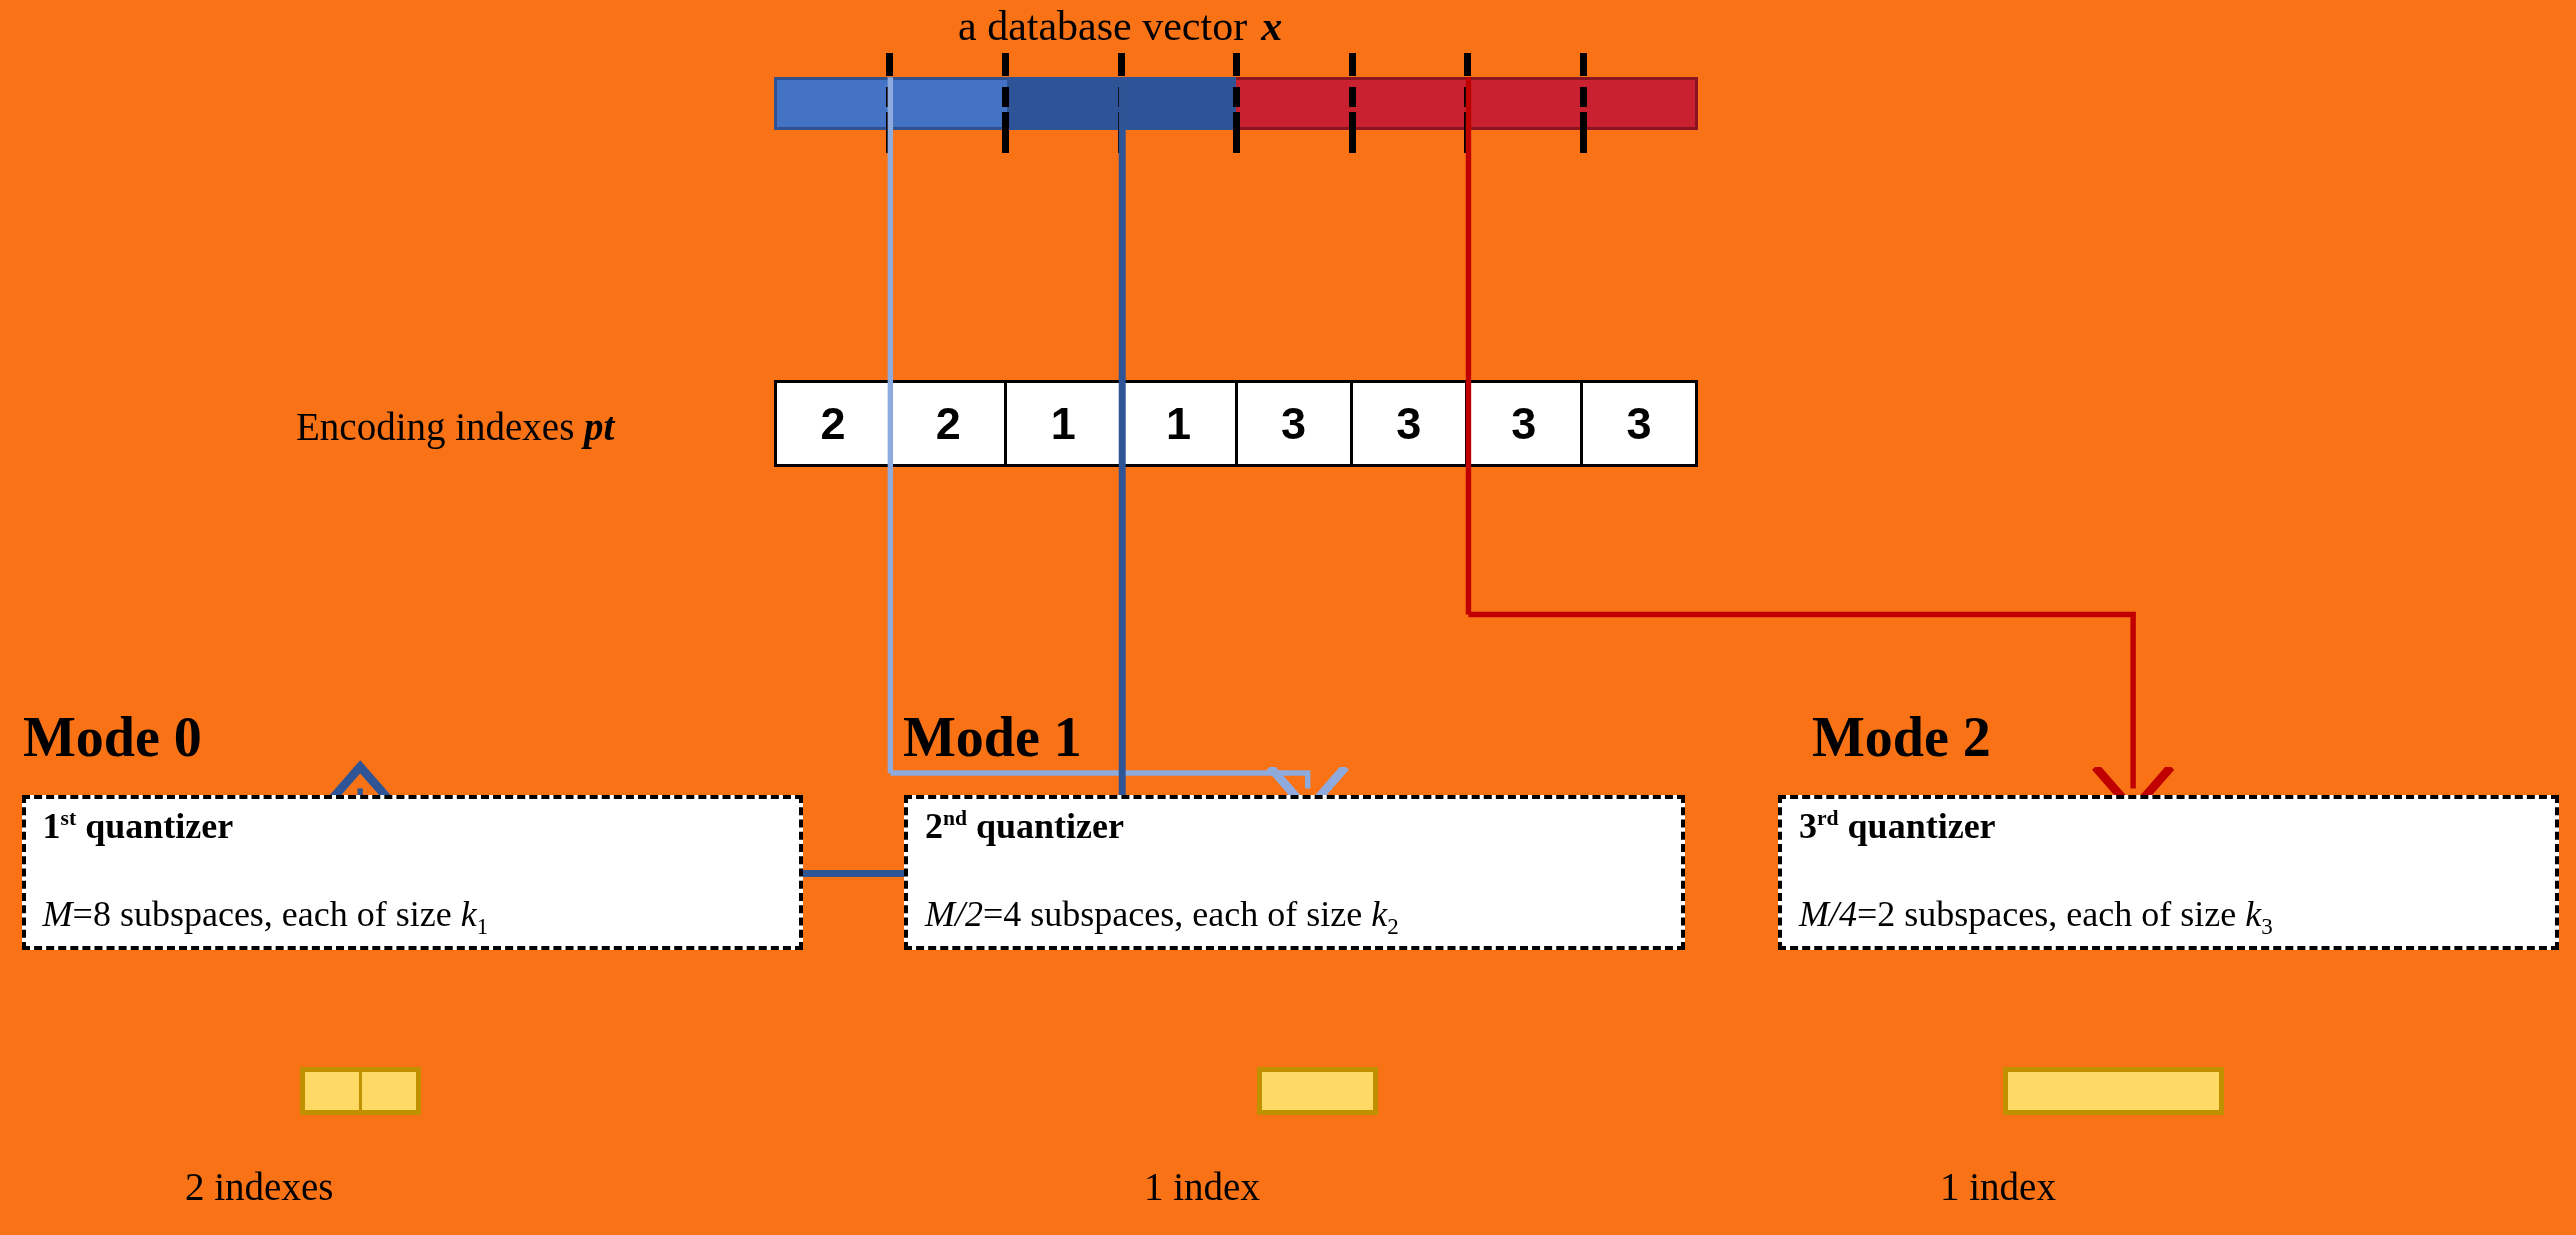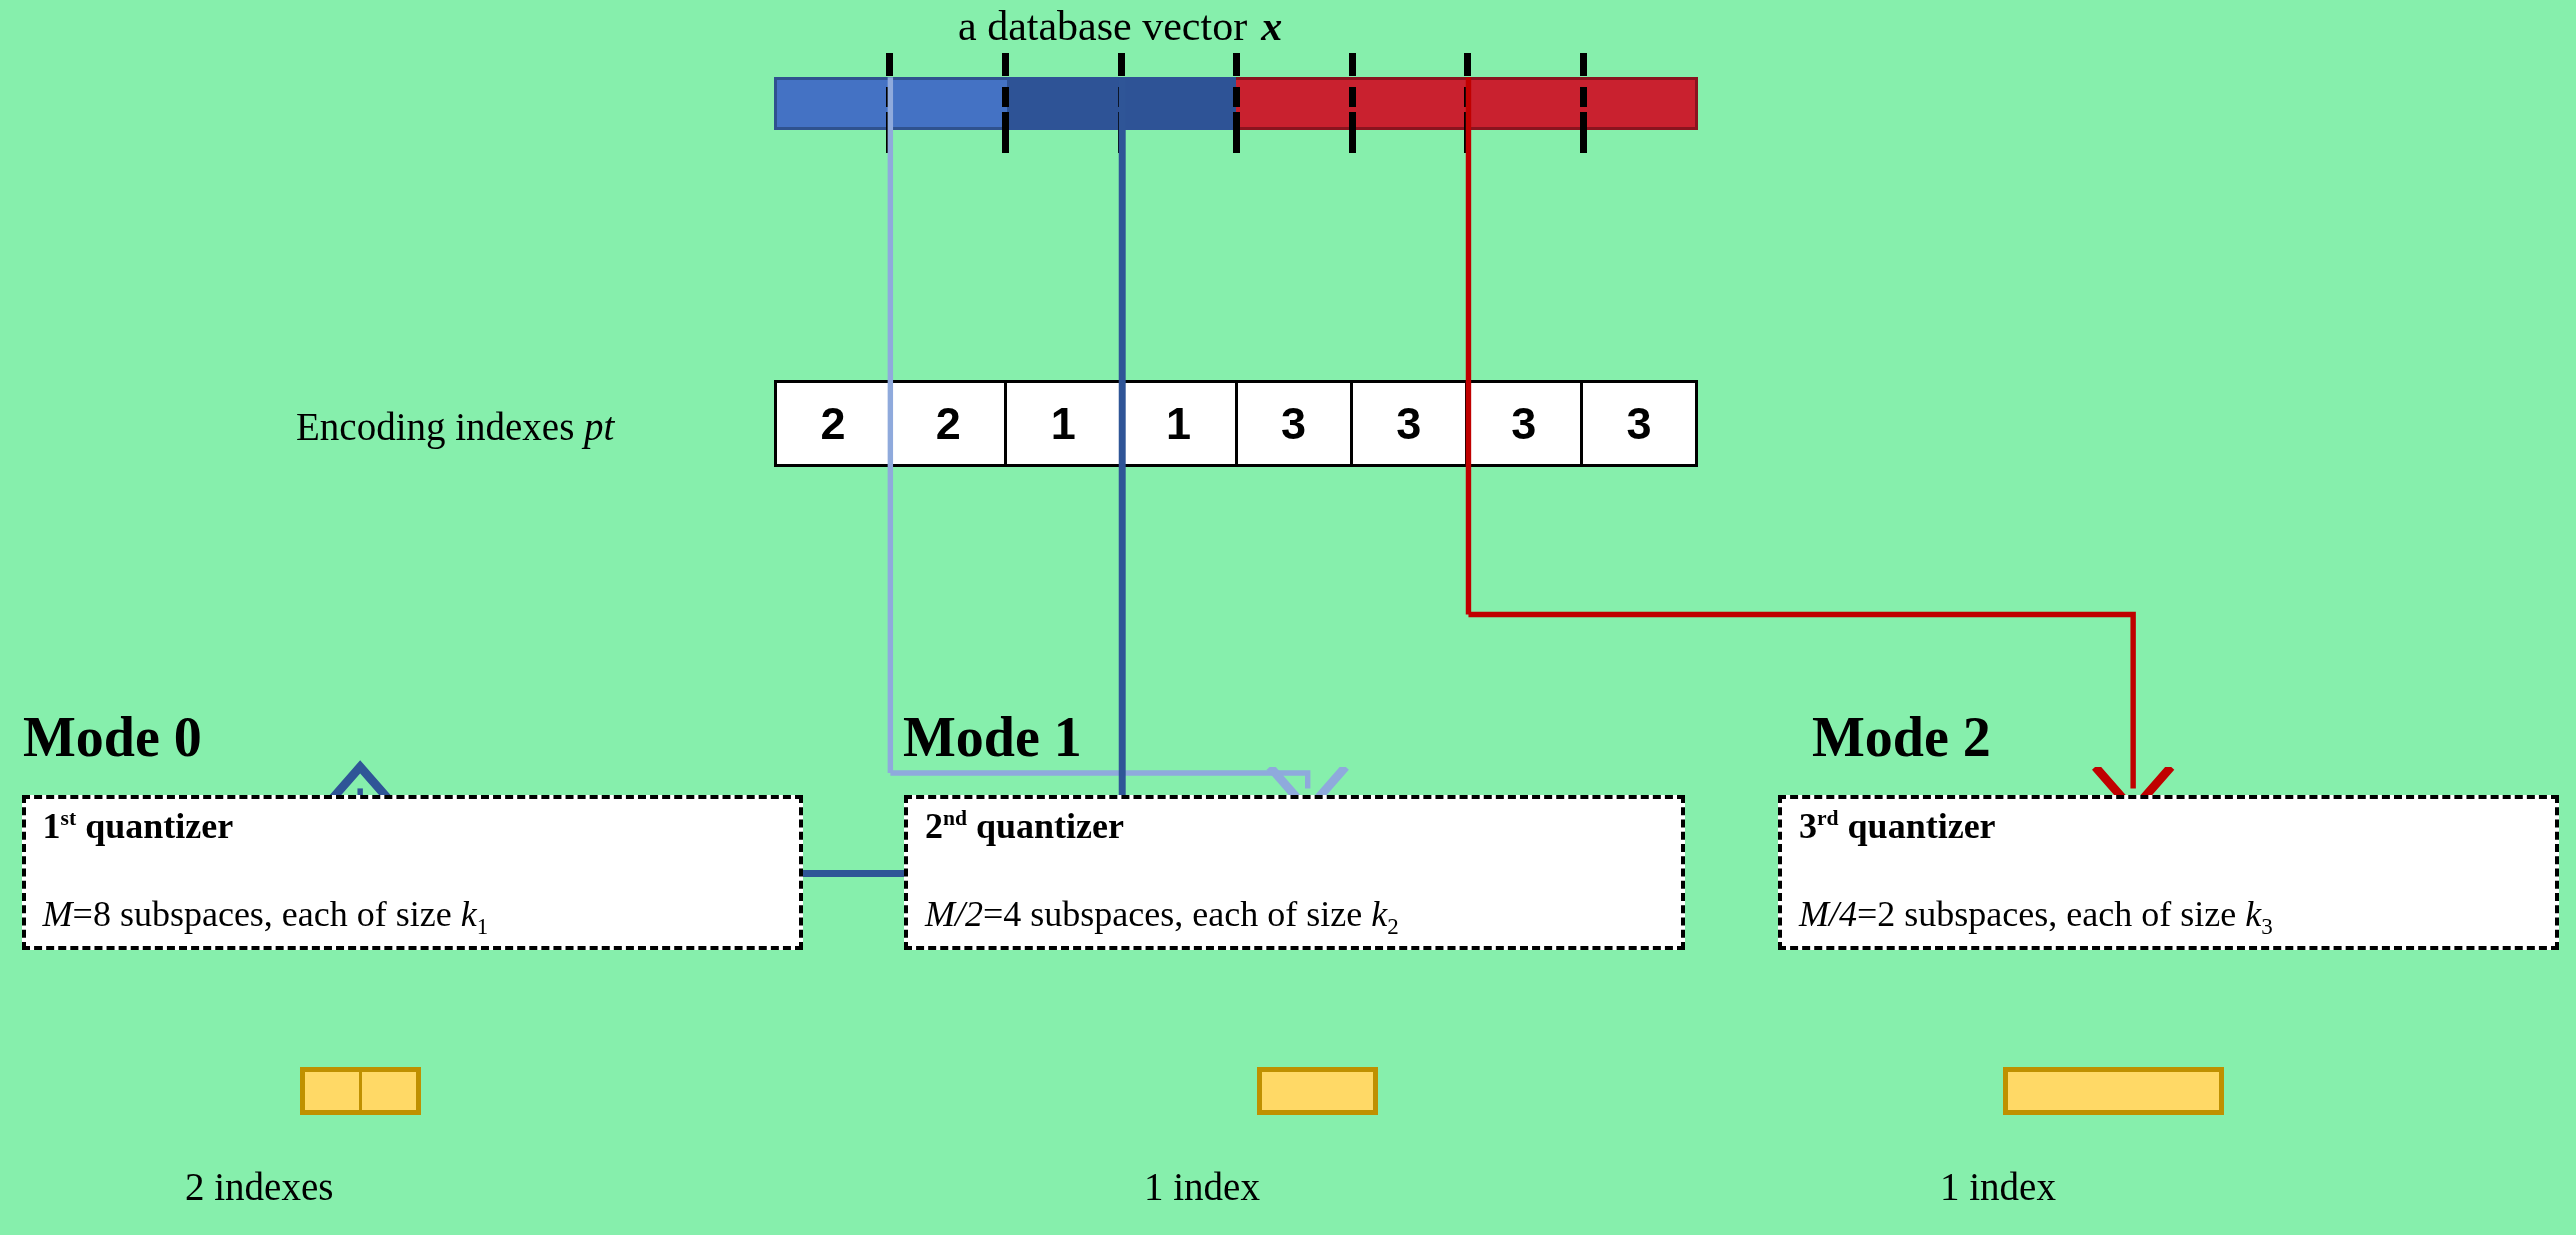--- a/index.html
+++ b/index.html
@@ -7,21 +7,21 @@
     padding: 0;
     background: #ffffff;
   }
   body {
     font-family: "Liberation Serif", "DejaVu Serif", serif;
   }
   #stage {
     position: relative;
     width: 2576px;
     height: 1236px;
-    background: #86efac;
+    background: #f97316;
     overflow: hidden;
   }
   .abs { position: absolute; }
 
   
   #vector-title {
     left: 958px;
     top: 1.5px;
     width: 541px;
     font-size: 42px;
@@ -58,21 +58,21 @@
   .tick.mid2 { top: 112px; height: 18.5px; }
 
   
   #pattern-label {
     left: 296px;
     top: 404px;
     font-size: 39px;
     color: #000;
     white-space: nowrap;
   }
-  #pattern-label .ital { font-style: italic; font-weight: normal; }
+  #pattern-label .ital { font-style: italic; font-weight: bold; }
 
   #pattern-row {
     left: 774px;
     top: 380px;
     width: 924px;
     height: 87px;
     display: flex;
     border: 3.9px solid #000;
     box-sizing: border-box;
     background: #fff;

